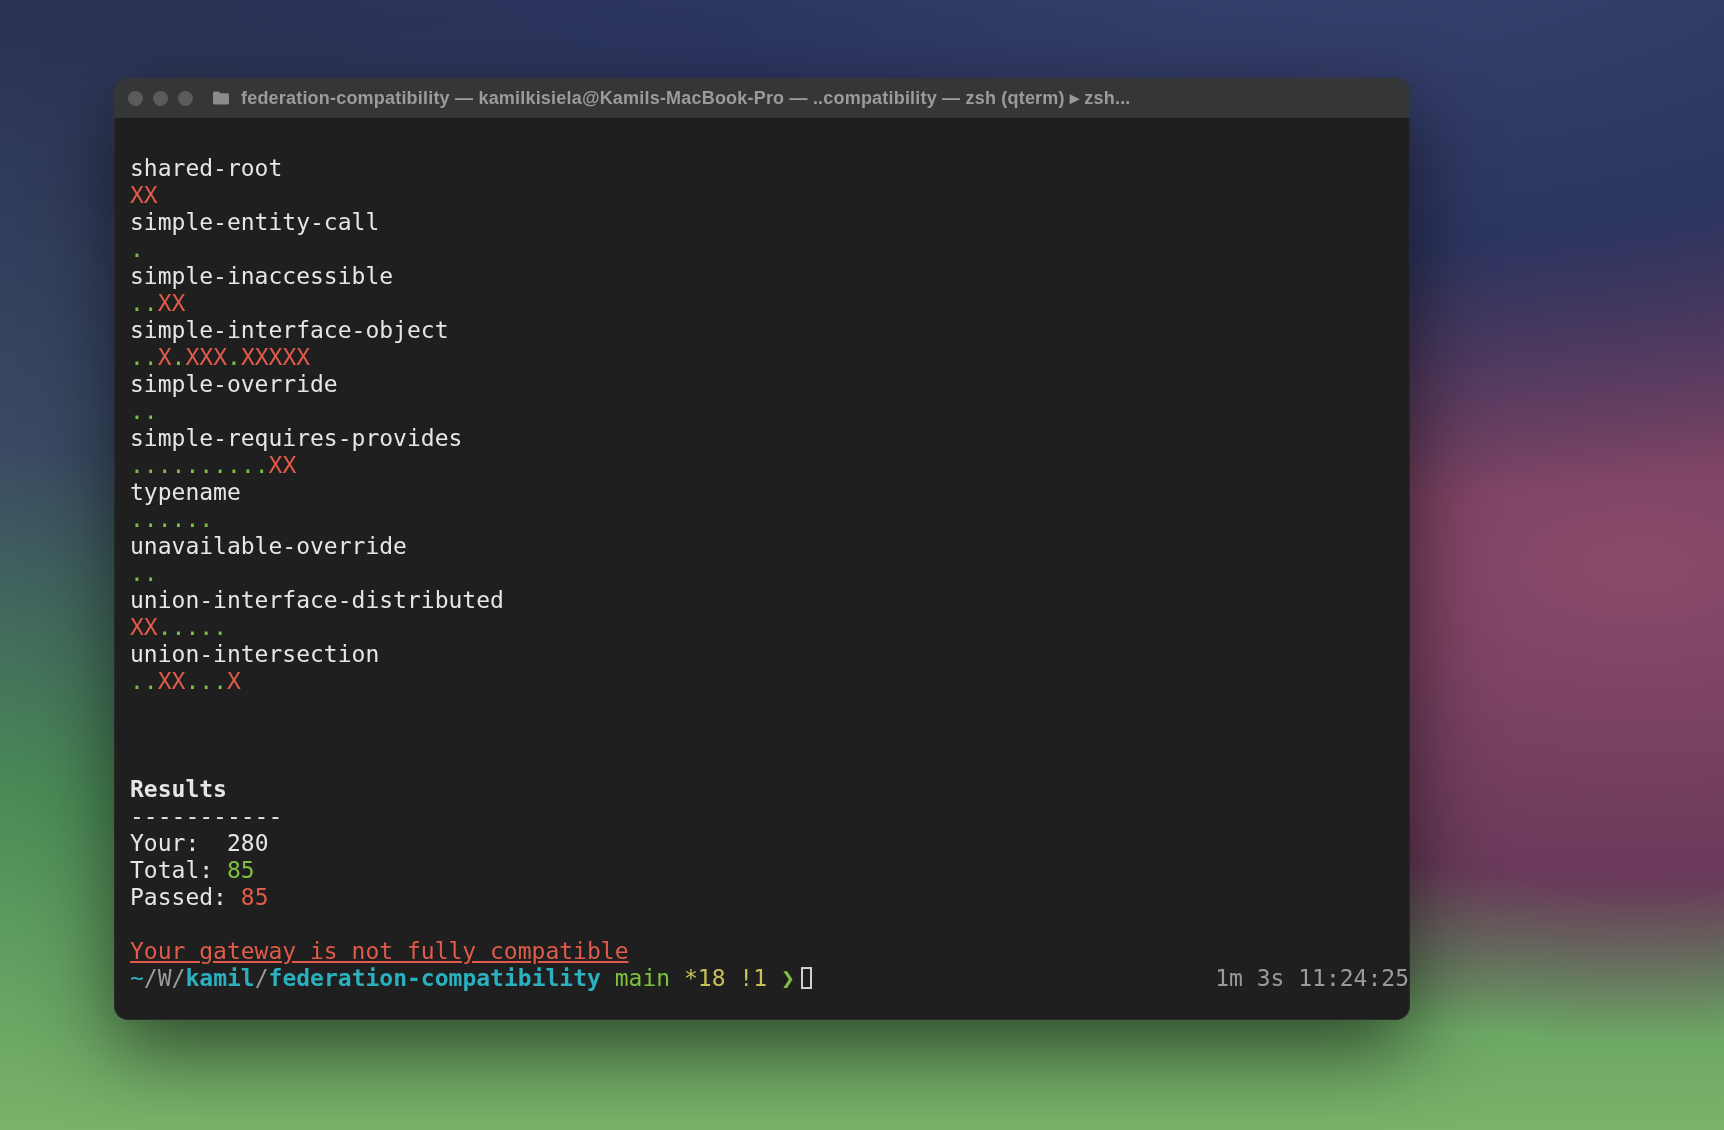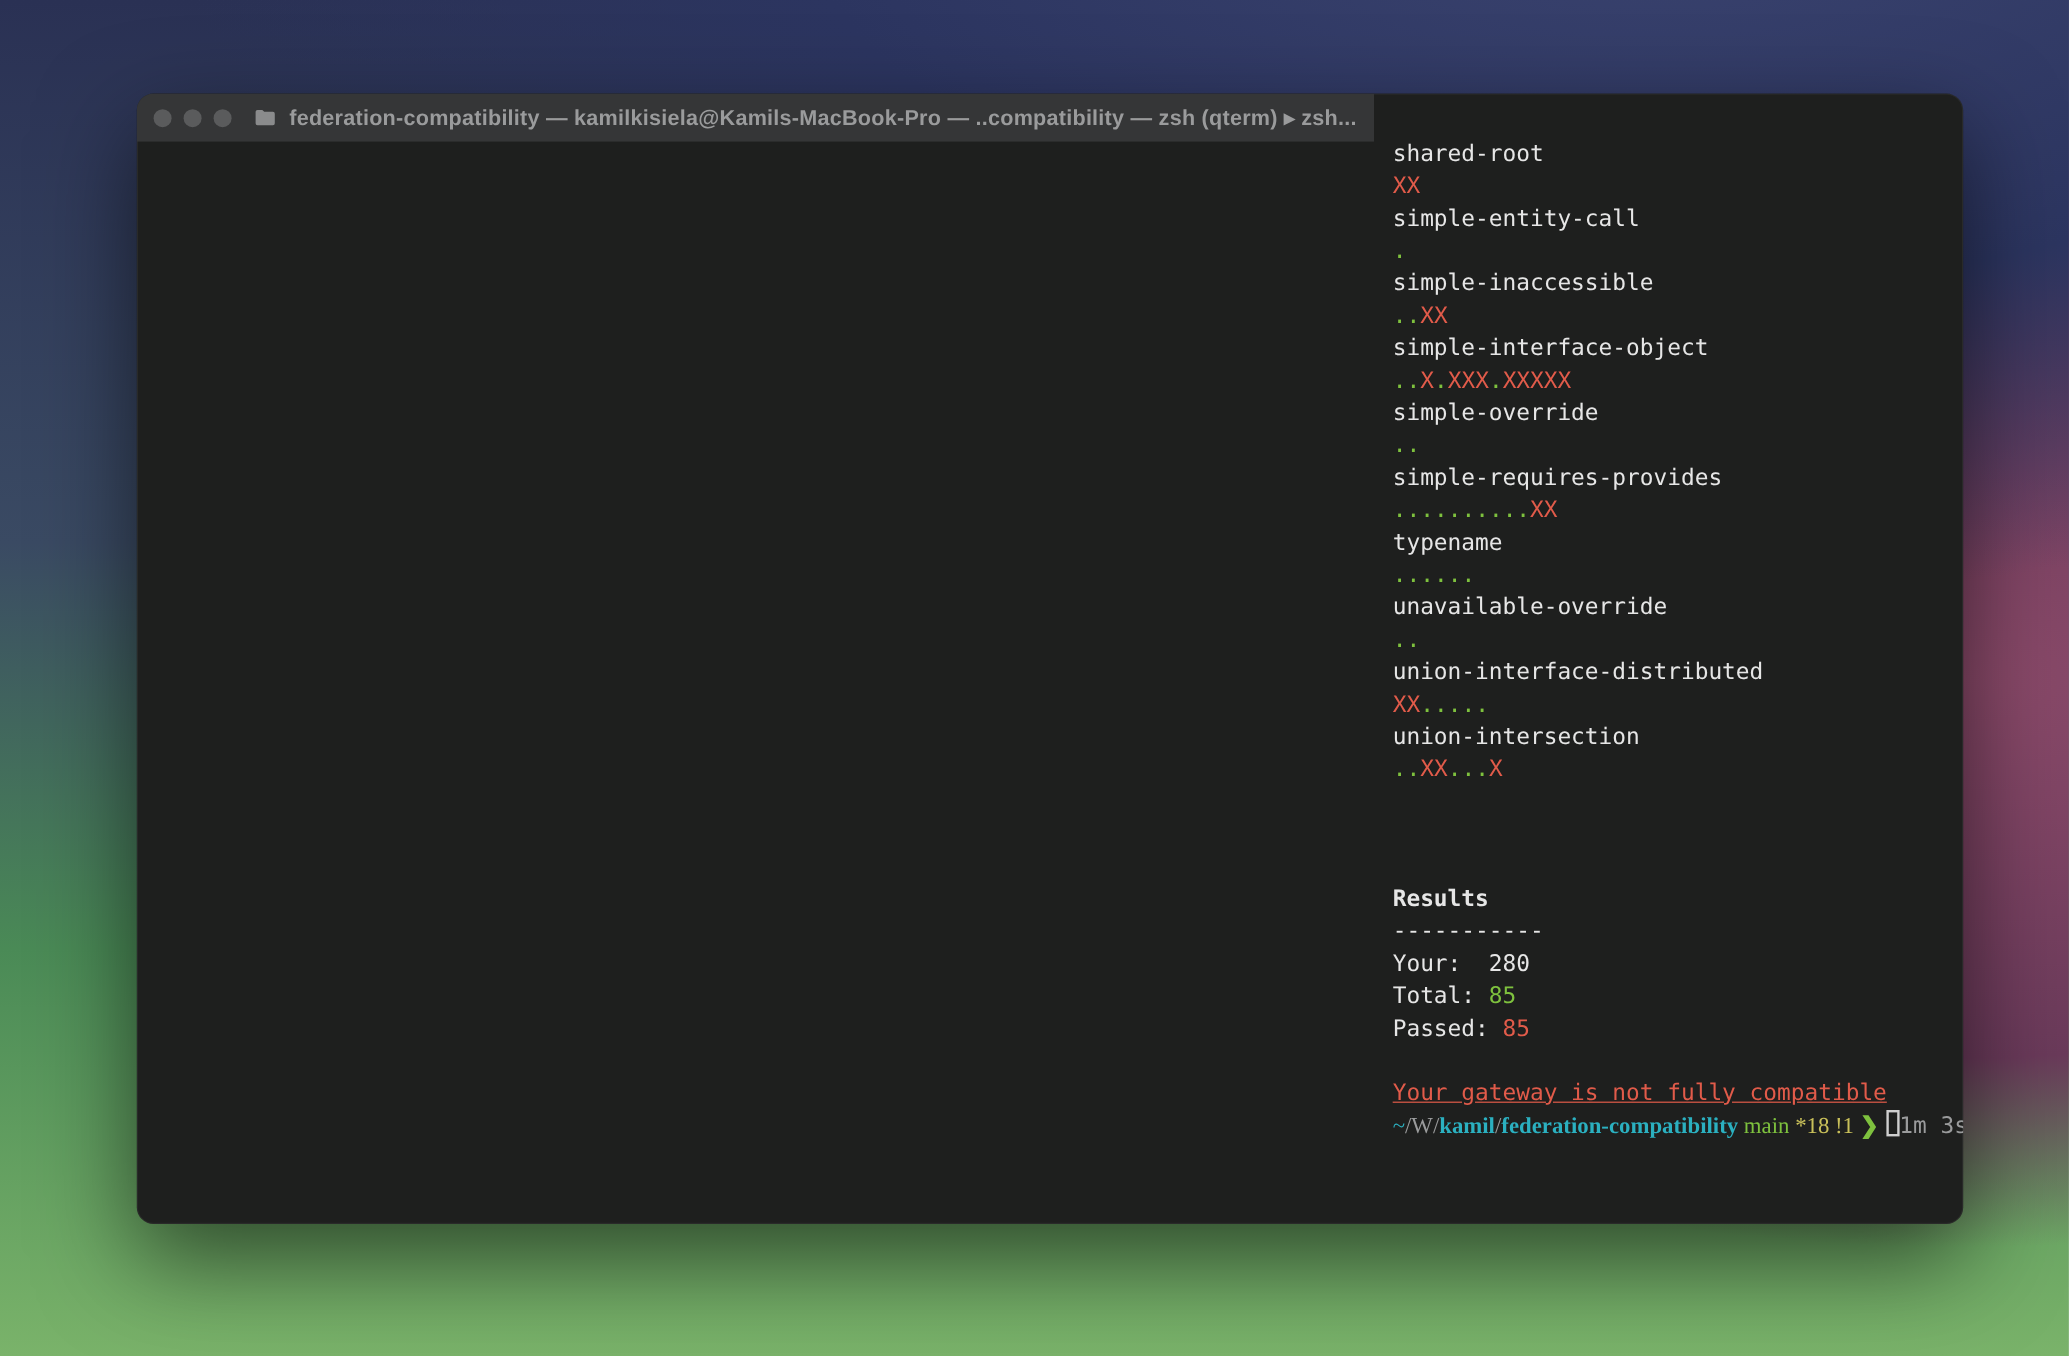--- a/index.html
+++ b/index.html
@@ -15,27 +15,27 @@
     inset: 0;
     background:
       radial-gradient(120% 90% at 80% -10%, #3b4470 0%, #2c3560 35%, transparent 60%),
       radial-gradient(90% 70% at 95% 50%, #8b4a6a 0%, #6a3a5a 40%, transparent 60%),
       linear-gradient(180deg, #2a3154 0%, #3a4a63 40%, #4a8a56 70%, #7ab36a 100%);
   }
   .window {
     position: absolute;
     left: 114px;
     top: 78px;
-    width: 1522px;
+    width: 1296px;
     height: 942px;
     background: #1e1f1e;
     border-radius: 14px;
     box-shadow: 0 30px 80px rgba(0,0,0,0.55), 0 0 0 1px rgba(255,255,255,0.05) inset;
     display: flex;
-    flex-direction: row;
+    flex-direction: column;
     overflow: hidden;
   }
   .titlebar {
     height: 40px;
     background: #353637;
     display: flex;
     align-items: center;
     padding: 0 14px;
     gap: 10px;
     flex: 0 0 auto;
@@ -63,23 +63,23 @@
     font-size: 18px;
     font-weight: 600;
     letter-spacing: 0.2px;
     white-space: nowrap;
     overflow: hidden;
     text-overflow: ellipsis;
     flex: 1;
   }
   .term {
     flex: 1;
-    padding: 10px 32px 14px 16px;
+    padding: 10px 1px 14px 16px;
     color: #e6e6e6;
-    font-size: 19px;
+    font-size: 23px;
     line-height: 27px;
     white-space: pre;
     position: relative;
     display: flex;
     flex-direction: column;
   }
   .scroll {
     flex: 1;
   }
   .green { color: #7ec13e; }
@@ -89,21 +89,21 @@
   .underline { text-decoration: underline; }
   .teal  { color: #2bb0c0; }
   .yellow{ color: #c9c05a; }
   .grey  { color: #9a9b9c; }
 
   .prompt-row {
     display: flex;
     align-items: baseline;
     justify-content: space-between;
   }
-  .prompt-left { display: inline; font-family: Liberation Serif, serif; }
+  .prompt-left { display: inline; }
   .cursor {
     display: inline-block;
     width: 11px;
     height: 22px;
     border: 2px solid #cfcfcf;
     margin-left: 6px;
     vertical-align: -3px;
     box-sizing: border-box;
   }
   .tests .test { display: block; }

